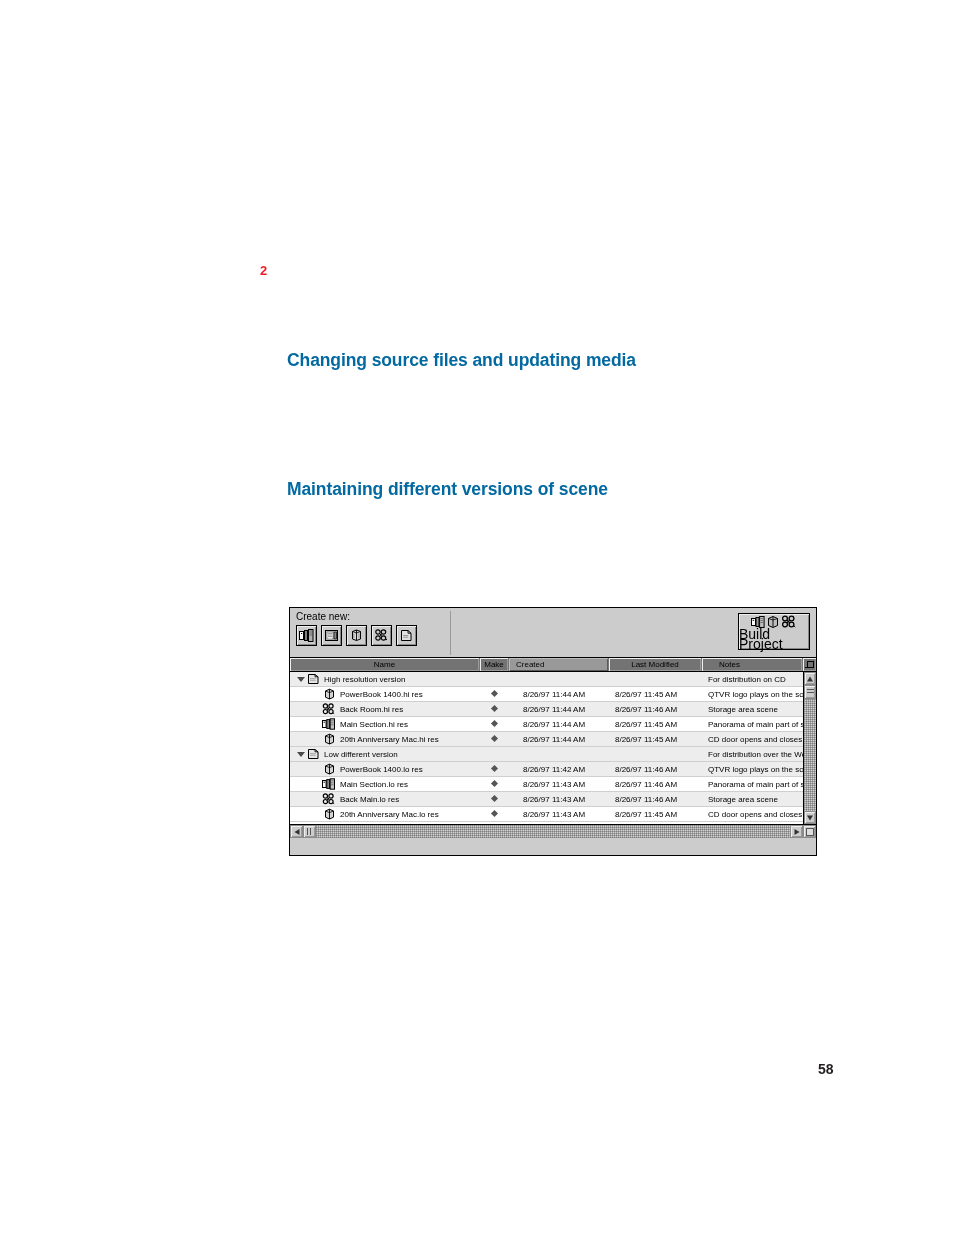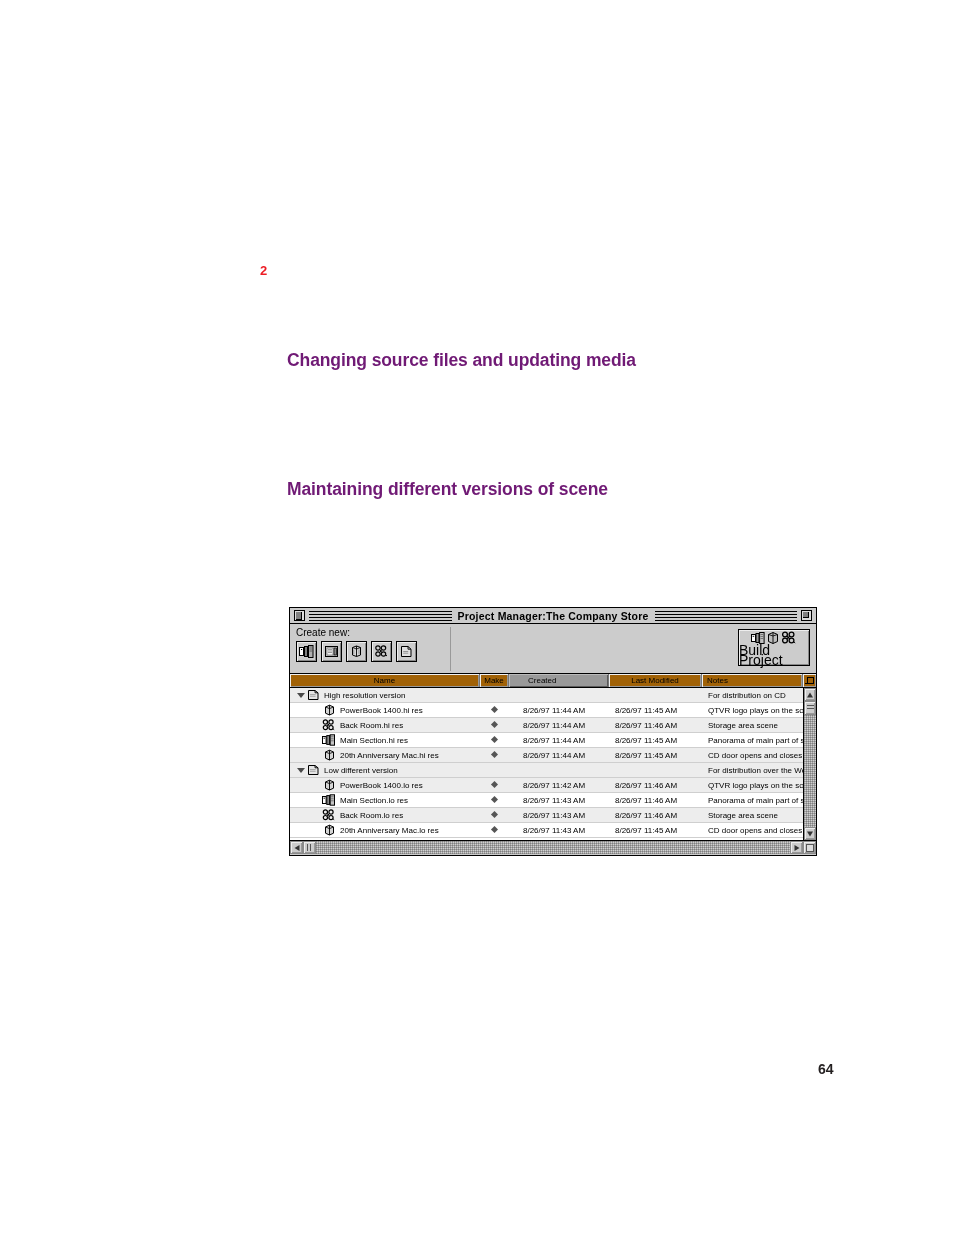--- a/index.html
+++ b/index.html
@@ -22,21 +22,21 @@
     top: 263px;
     font-size: 13px;
     font-weight: bold;
     color: #ed1c24;
     letter-spacing: 0px;
   }
   .heading {
     position: absolute;
     font-size: 17.5px;
     font-weight: bold;
-    color: #701a75;
+    color: #0369a1;
     letter-spacing: -0.1px;
     white-space: nowrap;
   }
   #heading-1 { left: 287px; top: 350px; }
   #heading-2 { left: 287px; top: 479px; }
 
   .page-number {
     position: absolute;
     left: 818px;
     top: 1061px;
@@ -196,38 +196,38 @@
   
   .col-header {
     display: flex;
     height: 14px;
     background: #cccccc;
     border-bottom: 1px solid #000000;
     box-sizing: border-box;
   }
   .col-h {
     height: 13px;
-    background: #a16207;
+    background: #737373;
     border-right: 1px solid #777777;
     box-shadow: inset 1px 1px 0 #efefef, inset -1px -1px 0 #999999;
     box-sizing: border-box;
     font-size: 8px;
     line-height: 13px;
     text-align: center;
     color: #000;
     overflow: hidden;
     white-space: nowrap;
   }
   .col-h.sorted {
     background: #999999;
     box-shadow: inset 1px 1px 0 #bbbbbb, inset -1px -1px 0 #5a5a5a;
     text-align: left;
-    padding-left: 19px;
-  }
-  .col-h.leftal { text-align: left; padding-left: 5px; }
+    padding-left: 7px;
+  }
+  .col-h.leftal { text-align: left; padding-left: 17px; }
   .col-h.corner {
     width: 13px;
     flex: 0 0 13px;
     position: relative;
     border-right: none;
   }
   .col-h.corner::after {
     content: "";
     position: absolute;
     left: 4px; top: 3px;
@@ -465,31 +465,24 @@
 </style>
 </head>
 <body>
 
 <div class="chapter-num">2</div>
 
 <div class="heading" id="heading-1">Changing source files and updating media</div>
 
 <div class="heading" id="heading-2">Maintaining different versions of scene</div>
 
-<div class="page-number">64</div>
+<div class="page-number">58</div>
 
 <div id="pm-window">
 
-  <div class="titlebar">
-    <div class="tb-box close"></div>
-    <div class="tb-stripes"></div>
-    <div class="tb-title">Project Manager:The Company Store</div>
-    <div class="tb-stripes"></div>
-    <div class="tb-box zoom"></div>
-  </div>
 
   <div class="toolbar">
 
     <div class="create-group">
       <div class="create-label">Create new:</div>
       <div class="create-buttons">
 
         <div class="tool-btn">
           <svg width="15" height="13" viewBox="0 0 15 13">
             <rect x="0.5" y="2.5" width="4" height="8" fill="#ffffff" stroke="#000" stroke-width="1"></rect>
@@ -737,21 +730,21 @@
             <span class="row-icon">
               <svg width="14" height="12" viewBox="0 0 14 12">
                 <circle cx="3.4" cy="3" r="2.1" fill="none" stroke="#000" stroke-width="1.2"></circle>
                 <circle cx="9" cy="3" r="2.1" fill="none" stroke="#000" stroke-width="1.2"></circle>
                 <circle cx="3.4" cy="8.6" r="2.1" fill="none" stroke="#000" stroke-width="1.2"></circle>
                 <circle cx="9" cy="8.6" r="2.1" fill="none" stroke="#000" stroke-width="1.2"></circle>
                 <path d="M5 4.4 L7.4 7.2 M7.4 4.4 L5 7.2" stroke="#000" stroke-width="1"></path>
                 <path d="M10.8 9.7 L12.2 10.8" stroke="#000" stroke-width="0.9"></path>
               </svg>
             </span>
-            <span class="name-text">Back Room.lo res</span>
+            <span class="name-text">Back Main.lo res</span>
           </div>
           <div class="cell c-make"><span class="make-dot"></span></div>
           <div class="cell c-created">8/26/97 11:43 AM</div>
           <div class="cell c-modified">8/26/97 11:46 AM</div>
           <div class="cell c-notes">Storage area scene</div>
         </div>
         <div class="row white">
           <div class="cell c-name">
             <span class="twisty spacer"></span>
             <span class="name-indent" style="width: 16px;"></span>

